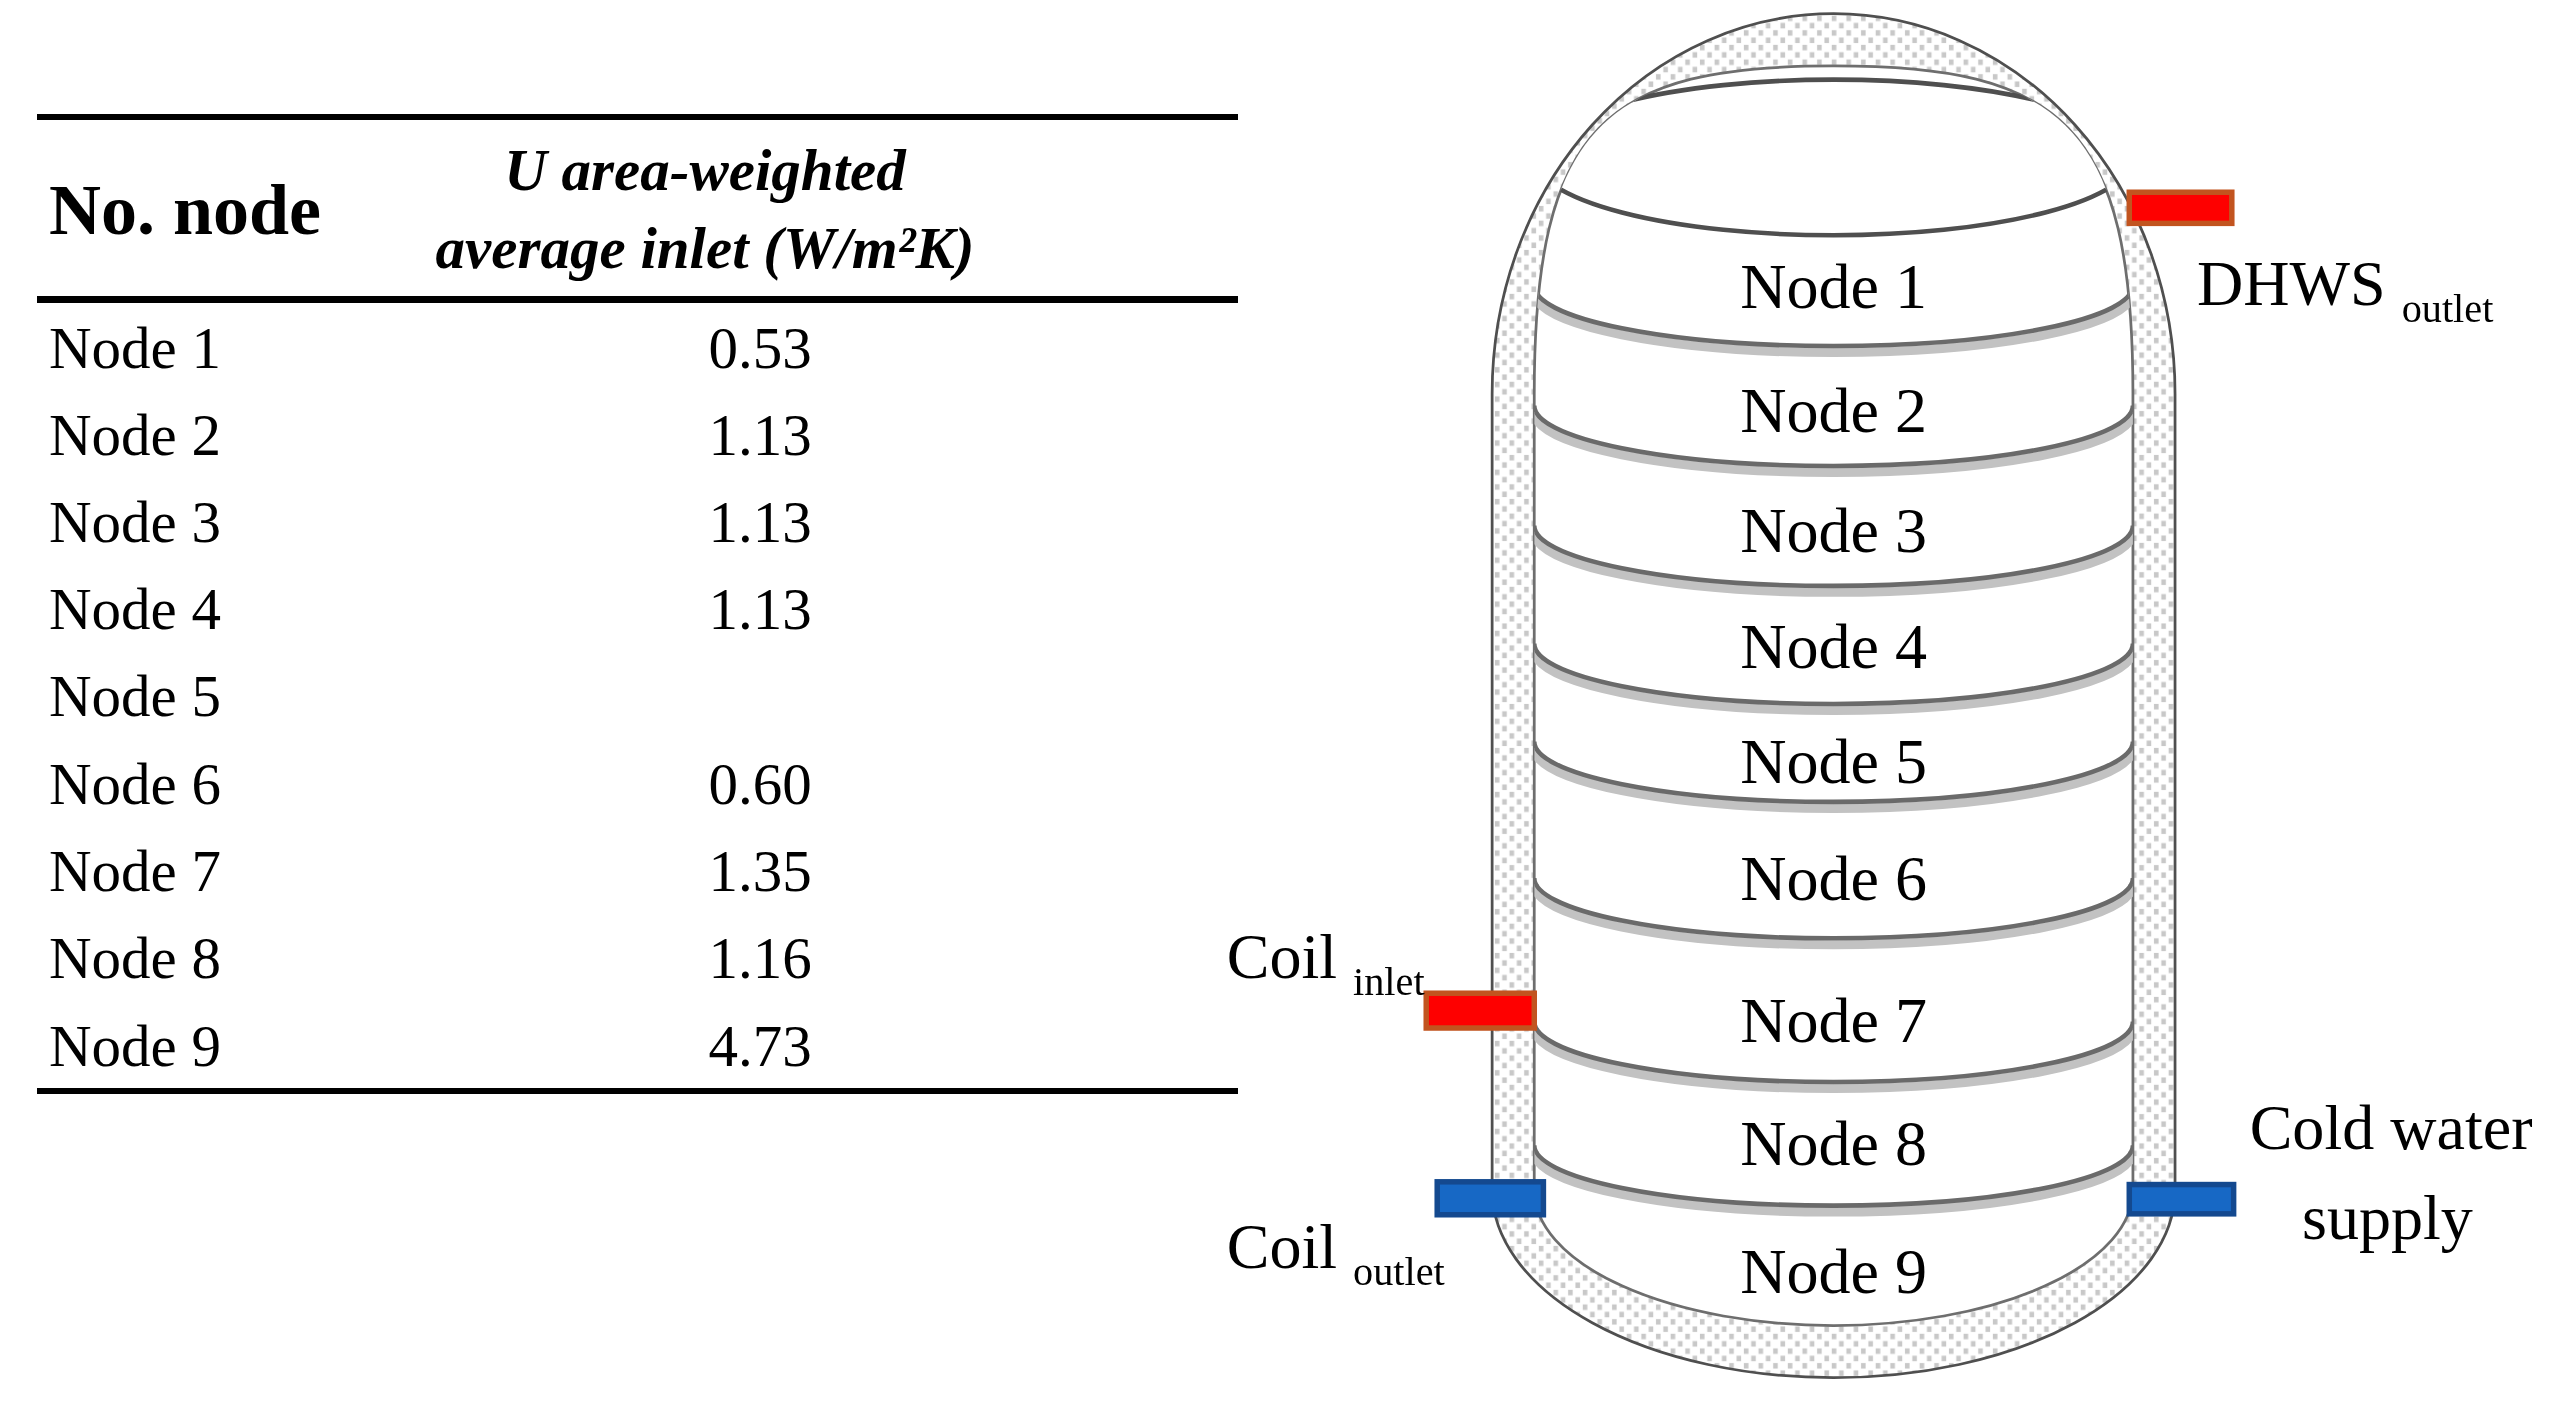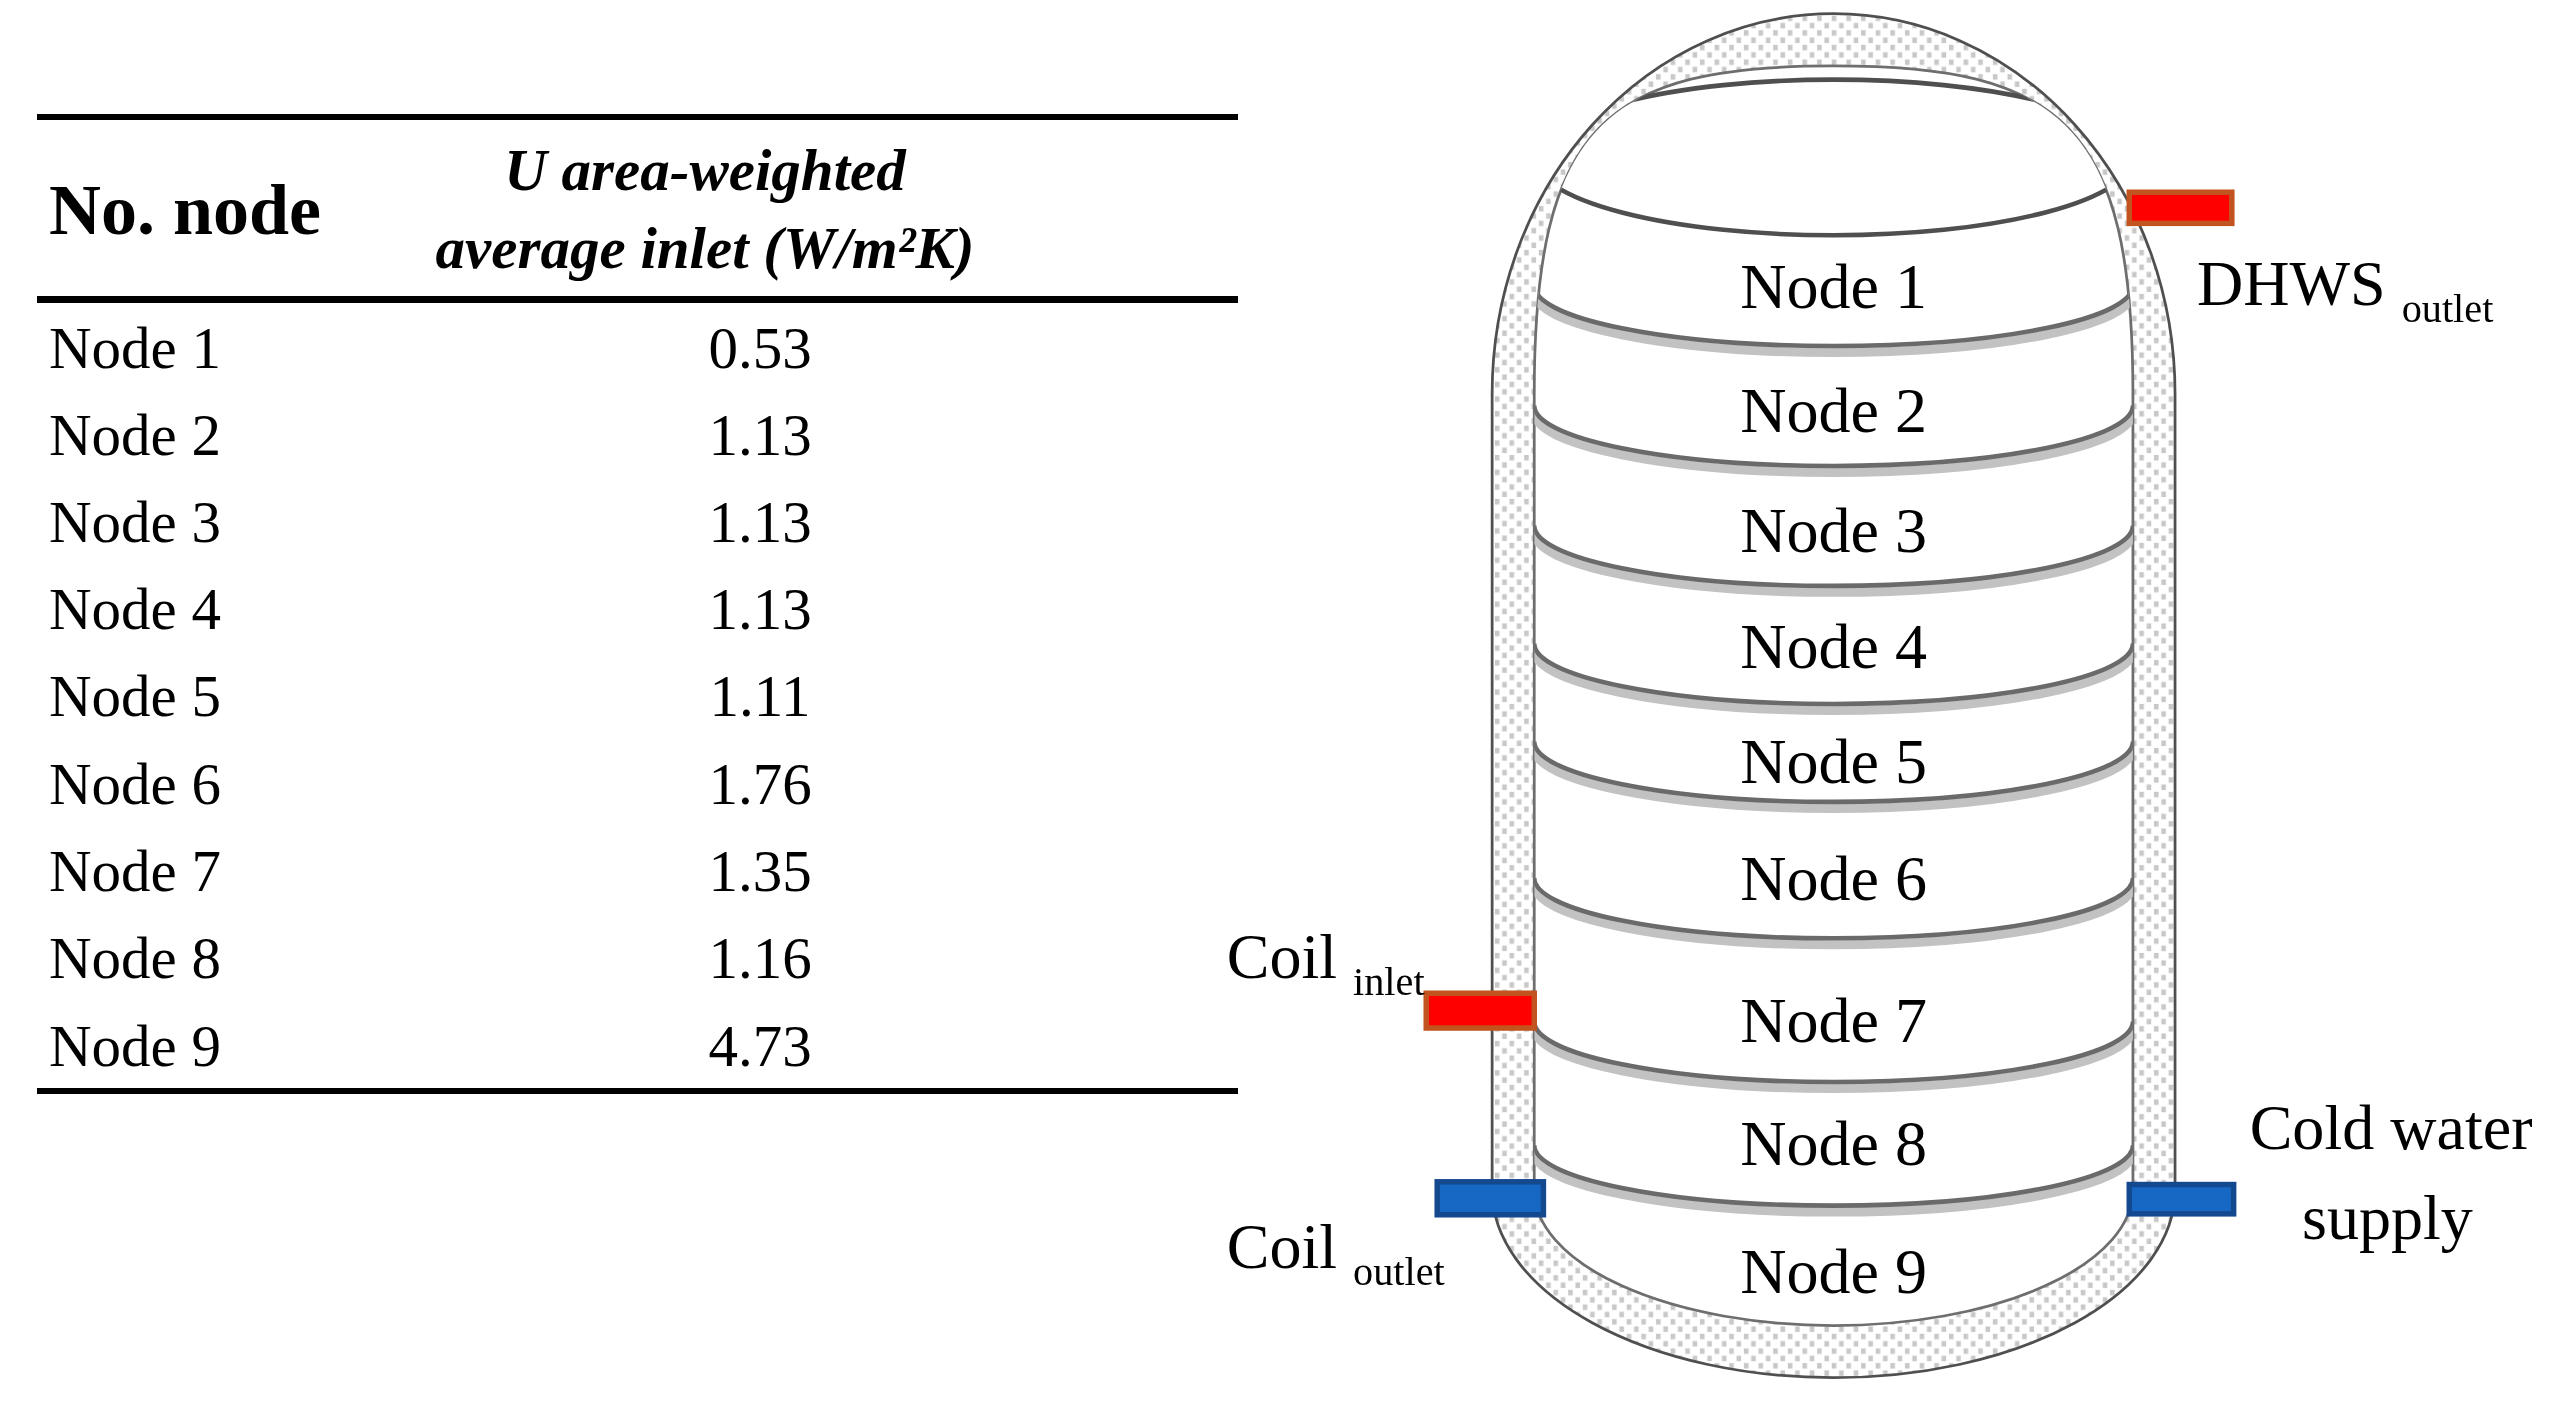--- a/index.html
+++ b/index.html
@@ -59,25 +59,24 @@
   <div class="trow" style="top:493px">
     <span class="tnode">Node 3</span>
     <span class="tval">1.13</span>
   </div>
   <div class="trow" style="top:580px">
     <span class="tnode">Node 4</span>
     <span class="tval">1.13</span>
   </div>
   <div class="trow" style="top:667px">
     <span class="tnode">Node 5</span>
-    <span class="tval">1.11</span>
   </div>
   <div class="trow" style="top:755px">
     <span class="tnode">Node 6</span>
-    <span class="tval">1.76</span>
+    <span class="tval">0.60</span>
   </div>
   <div class="trow" style="top:842px">
     <span class="tnode">Node 7</span>
     <span class="tval">1.35</span>
   </div>
   <div class="trow" style="top:929px">
     <span class="tnode">Node 8</span>
     <span class="tval">1.16</span>
   </div>
   <div class="trow" style="top:1017px">

